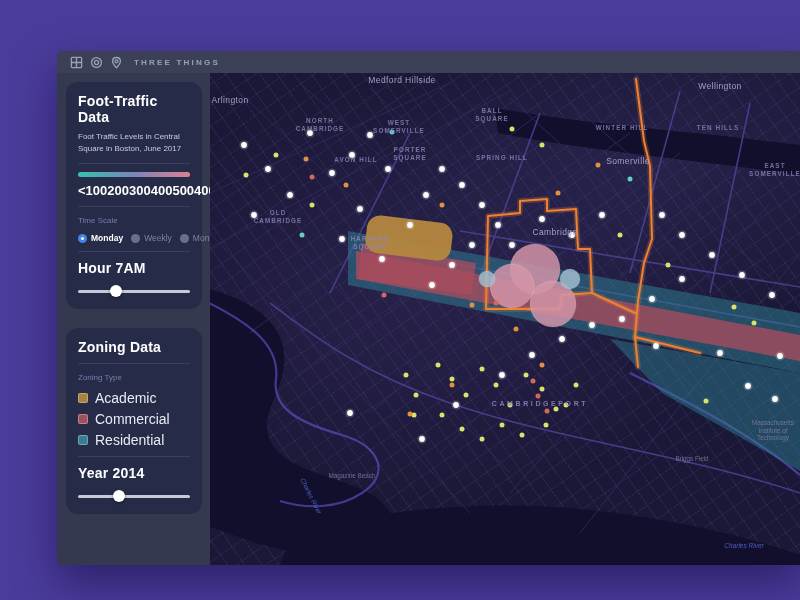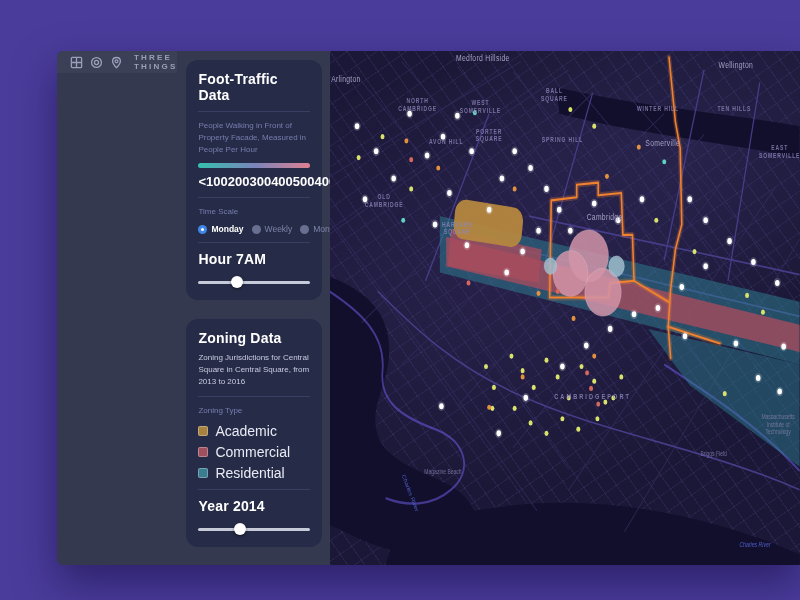--- a/index.html
+++ b/index.html
@@ -1,21 +1,21 @@
 <!DOCTYPE html>
 <html><head>
 <meta charset="utf-8">
 <style>
   html,body{margin:0;padding:0;background:#4a3c9b;}
   *{box-sizing:border-box;}
   .stage{position:relative;width:800px;height:600px;background:#4a3c9b;overflow:hidden;
          font-family:"Liberation Sans",sans-serif;}
   .window{position:absolute;left:57px;top:51px;width:743px;height:514px;
           border-radius:6px 0 0 6px;overflow:hidden;background:#353950;
-          box-shadow:0 18px 40px rgba(18,8,60,.5);display:flex;flex-direction:row;}
+          box-shadow:0 18px 40px rgba(18,8,60,.5);display:flex;flex-direction:column;}
   
   .titlebar{height:22px;flex:0 0 22px;background:#3c4056;display:flex;align-items:center;
             padding-left:13px;gap:7px;}
   .tb-icon{display:inline-flex;width:13px;height:13px;color:#9aa1b8;}
   .tb-icon svg{width:13px;height:13px;}
   .apptitle{color:#99a0b6;font-size:8px;font-weight:bold;letter-spacing:2.2px;margin-left:4px;}
   
   .appbody{flex:1;display:flex;min-height:0;}
   .sidebar{width:153px;flex:0 0 153px;background:#353950;position:relative;}
   .card{background:#262b47;border-radius:12px;margin:9px 8px 0 9px;padding:11px 12px 10px;}
@@ -90,22 +90,22 @@
         </svg>
       </span>
       <span class="apptitle">THREE THINGS</span>
     </div>
 
     <div class="appbody">
       <aside class="sidebar">
 
         <section class="card">
           <h2>Foot-Traffic Data</h2>
+          <p class="sub">Foot Traffic Levels in Central Square in Boston, June 2017</p>
           <hr>
-          <p class="muted">People Walking in Front of Property Facade, Measured in People Per Hour</p>
           <div class="gradbar" id="gradbar" style="background: linear-gradient(90deg, rgb(53, 194, 174), rgb(122, 133, 187), rgb(222, 128, 145));"></div>
           <div class="ticks" id="ticks">
               <span>&lt;100</span>
               <span>200</span>
               <span>300</span>
               <span>400</span>
               <span>500</span>
               <span>400+</span>
             </div>
           <hr>
@@ -129,21 +129,20 @@
           <hr>
           <h2 class="slider-h">Hour 7AM</h2>
           <div class="slider">
             <div class="strack"></div>
             <div class="sthumb" id="hourThumb" style="left: 34%;"></div>
           </div>
         </section>
 
         <section class="card">
           <h2>Zoning Data</h2>
-          <p class="sub">Zoning Jurisdictions for Central Square in Central Square, from 2013 to 2016</p>
           <hr>
           <p class="muted">Zoning Type</p>
           <div class="zlegend" id="zoneLegend">
               <div class="zrow">
                 <span class="swatch" style="background: rgb(168, 130, 63);"></span>
                 <span class="zlabel">Academic</span>
               </div>
               <div class="zrow">
                 <span class="swatch" style="background: rgb(160, 79, 94);"></span>
                 <span class="zlabel">Commercial</span>

